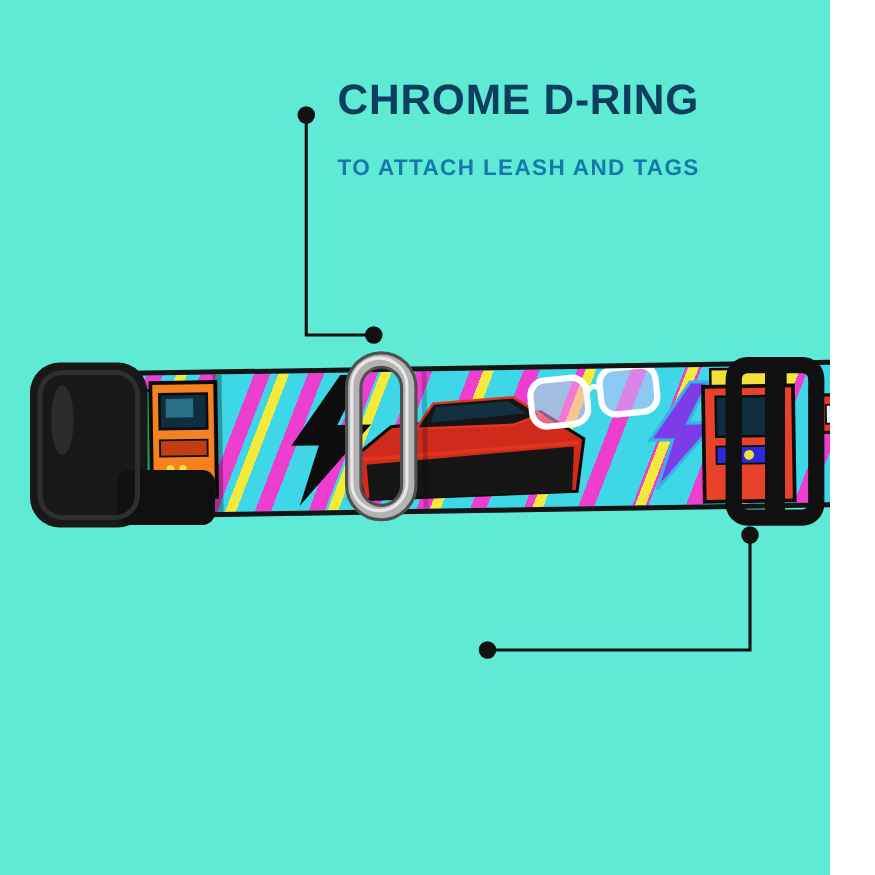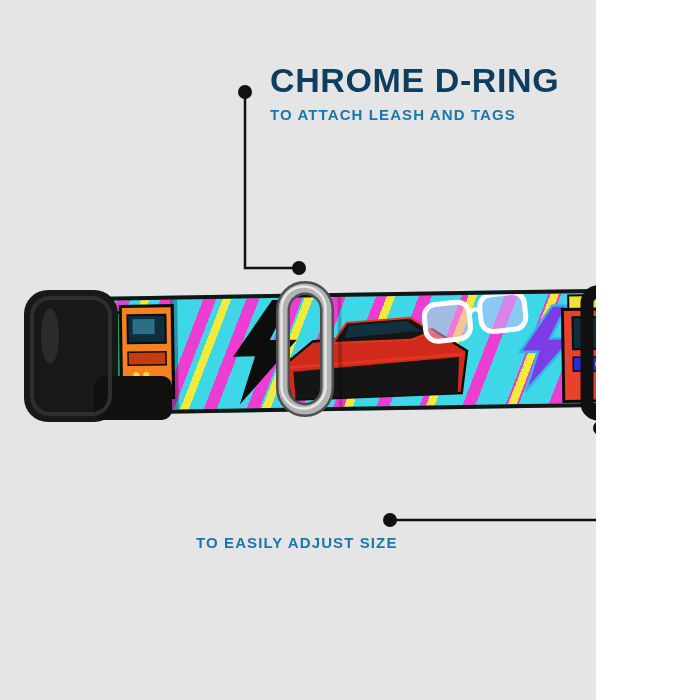--- a/index.html
+++ b/index.html
@@ -2,28 +2,28 @@
 <html><head>
 <meta charset="utf-8">
 <style>
   * { margin:0; padding:0; box-sizing:border-box; }
   html,body { width:700px; height:700px; }
   body {
     background:#ffffff;
     font-family:"Liberation Sans", sans-serif;
     overflow:hidden;
   }
-  .stage { position:relative; width:596px; height:700px; background:#e5e5e5; overflow:hidden; }
+  .stage { position:relative; width:664px; height:700px; background:#5eead4; overflow:hidden; }
 
   .annotation { position:absolute; }
   .annotation h1 {
     font-size:34px; font-weight:800; color:#0e3e5e; letter-spacing:0.6px; line-height:1.05;
   }
   .annotation h2 {
-    font-size:15px; font-weight:700; color:#1878ac; letter-spacing:1.1px; margin-top:7px;
+    font-size:18px; font-weight:700; color:#1878ac; letter-spacing:1.1px; margin-top:25px;
   }
   .annotation.top { left:270px; top:63px; }
   .annotation.bottom { left:196px; top:527px; }
 
   .strap {
     position:absolute; left:105px; top:292px; width:595px; height:118px;
     transform:rotate(-0.9deg);
     border-top:4px solid #141414;
     border-bottom:4px solid #141414;
     overflow:hidden;
@@ -132,16 +132,15 @@
       <circle cx="299" cy="268" r="7" fill="#111111"></circle>
     </g>
     <g>
       <polyline points="600,433 600,520 396,520" fill="none" stroke="#111111" stroke-width="2.5"></polyline>
       <circle cx="600" cy="428" r="7" fill="#111111"></circle>
       <circle cx="390" cy="520" r="7" fill="#111111"></circle>
     </g>
   </svg>
 
   <div class="annotation bottom">
-    <h2>TO EASILY ADJUST SIZE</h2>
   </div>
 
 </div>
 
 </body></html>

